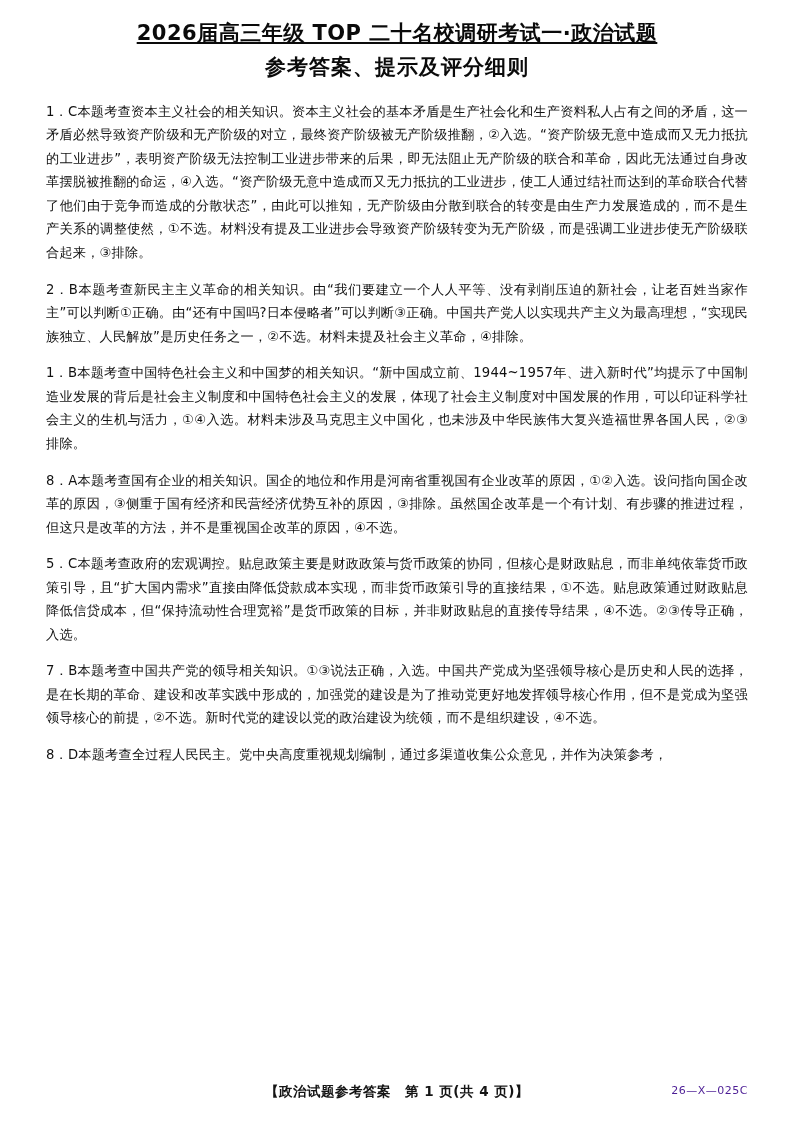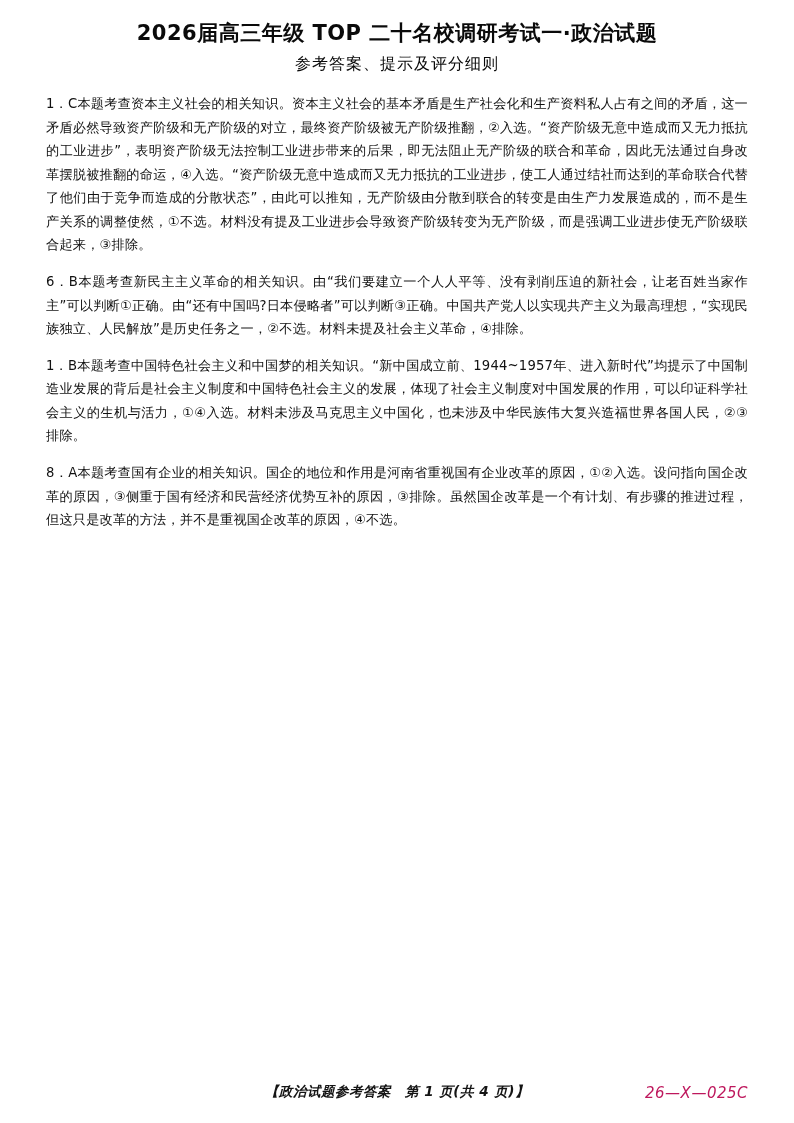--- a/index.html
+++ b/index.html
@@ -25,24 +25,25 @@
   .title-block {
     text-align: center;
     margin-top: 8px;
   }
   .doc-title {
     font-size: 21px;
     font-weight: bold;
     letter-spacing: 0.5px;
     line-height: 1.45;
     color: #0a0a0a;
+    text-decoration: underline;
   }
   .doc-subtitle {
-    font-size: 16px;
-    font-weight: normal;
+    font-size: 21px;
+    font-weight: bold;
     letter-spacing: 1px;
     line-height: 1.5;
     margin-top: 4px;
     color: #0a0a0a;
   }
   .content {
     margin-top: 16px;
   }
   .qa-item {
     font-size: 13.2px;
@@ -54,56 +55,58 @@
   }
   .qa-item .num {
     white-space: nowrap;
   }
   .footer {
     position: absolute;
     left: 0;
     right: 0;
     bottom: 18px;
     height: 22px;
-    font-style: italic;
   }
   .footer-center {
     position: absolute;
     left: 0;
     right: 0;
     text-align: center;
     font-size: 13.5px;
     font-weight: bold;
     color: #141414;
     letter-spacing: 0.5px;
   }
   .footer-right {
     position: absolute;
     right: 46px;
     top: 1px;
-    font-size: 15px;
-    color: #be185d;
+    font-size: 11px;
+    color: #4c1d95;
     letter-spacing: 0.5px;
   }
 </style>
 </head>
 <body>
 
 <div class="page">
 
   <div class="title-block">
     <div class="doc-title">2026届高三年级 TOP 二十名校调研考试一·政治试题</div>
     <div class="doc-subtitle">参考答案、提示及评分细则</div>
   </div>
 
   <div class="content">
     <p class="qa-item"><span class="num">1．C</span><span>本题考查资本主义社会的相关知识。资本主义社会的基本矛盾是生产社会化和生产资料私人占有之间的矛盾，这一矛盾必然导致资产阶级和无产阶级的对立，最终资产阶级被无产阶级推翻，②入选。“资产阶级无意中造成而又无力抵抗的工业进步”，表明资产阶级无法控制工业进步带来的后果，即无法阻止无产阶级的联合和革命，因此无法通过自身改革摆脱被推翻的命运，④入选。“资产阶级无意中造成而又无力抵抗的工业进步，使工人通过结社而达到的革命联合代替了他们由于竞争而造成的分散状态”，由此可以推知，无产阶级由分散到联合的转变是由生产力发展造成的，而不是生产关系的调整使然，①不选。材料没有提及工业进步会导致资产阶级转变为无产阶级，而是强调工业进步使无产阶级联合起来，③排除。</span></p>
-    <p class="qa-item"><span class="num">6．B</span><span>本题考查新民主主义革命的相关知识。由“我们要建立一个人人平等、没有剥削压迫的新社会，让老百姓当家作主”可以判断①正确。由“还有中国吗?日本侵略者”可以判断③正确。中国共产党人以实现共产主义为最高理想，“实现民族独立、人民解放”是历史任务之一，②不选。材料未提及社会主义革命，④排除。</span></p>
+    <p class="qa-item"><span class="num">2．B</span><span>本题考查新民主主义革命的相关知识。由“我们要建立一个人人平等、没有剥削压迫的新社会，让老百姓当家作主”可以判断①正确。由“还有中国吗?日本侵略者”可以判断③正确。中国共产党人以实现共产主义为最高理想，“实现民族独立、人民解放”是历史任务之一，②不选。材料未提及社会主义革命，④排除。</span></p>
     <p class="qa-item"><span class="num">1．B</span><span>本题考查中国特色社会主义和中国梦的相关知识。“新中国成立前、1944~1957年、进入新时代”均提示了中国制造业发展的背后是社会主义制度和中国特色社会主义的发展，体现了社会主义制度对中国发展的作用，可以印证科学社会主义的生机与活力，①④入选。材料未涉及马克思主义中国化，也未涉及中华民族伟大复兴造福世界各国人民，②③排除。</span></p>
     <p class="qa-item"><span class="num">8．A</span><span>本题考查国有企业的相关知识。国企的地位和作用是河南省重视国有企业改革的原因，①②入选。设问指向国企改革的原因，③侧重于国有经济和民营经济优势互补的原因，③排除。虽然国企改革是一个有计划、有步骤的推进过程，但这只是改革的方法，并不是重视国企改革的原因，④不选。</span></p>
+    <p class="qa-item"><span class="num">5．C</span><span>本题考查政府的宏观调控。贴息政策主要是财政政策与货币政策的协同，但核心是财政贴息，而非单纯依靠货币政策引导，且“扩大国内需求”直接由降低贷款成本实现，而非货币政策引导的直接结果，①不选。贴息政策通过财政贴息降低信贷成本，但“保持流动性合理宽裕”是货币政策的目标，并非财政贴息的直接传导结果，④不选。②③传导正确，入选。</span></p>
+    <p class="qa-item"><span class="num">7．B</span><span>本题考查中国共产党的领导相关知识。①③说法正确，入选。中国共产党成为坚强领导核心是历史和人民的选择，是在长期的革命、建设和改革实践中形成的，加强党的建设是为了推动党更好地发挥领导核心作用，但不是党成为坚强领导核心的前提，②不选。新时代党的建设以党的政治建设为统领，而不是组织建设，④不选。</span></p>
+    <p class="qa-item"><span class="num">8．D</span><span>本题考查全过程人民民主。党中央高度重视规划编制，通过多渠道收集公众意见，并作为决策参考，</span></p>
   </div>
 
   <div class="footer">
     <div class="footer-center">【政治试题参考答案　第 1 页(共 4 页)】</div>
     <div class="footer-right">26—X—025C</div>
   </div>
 
 </div>
 
 </body></html>

